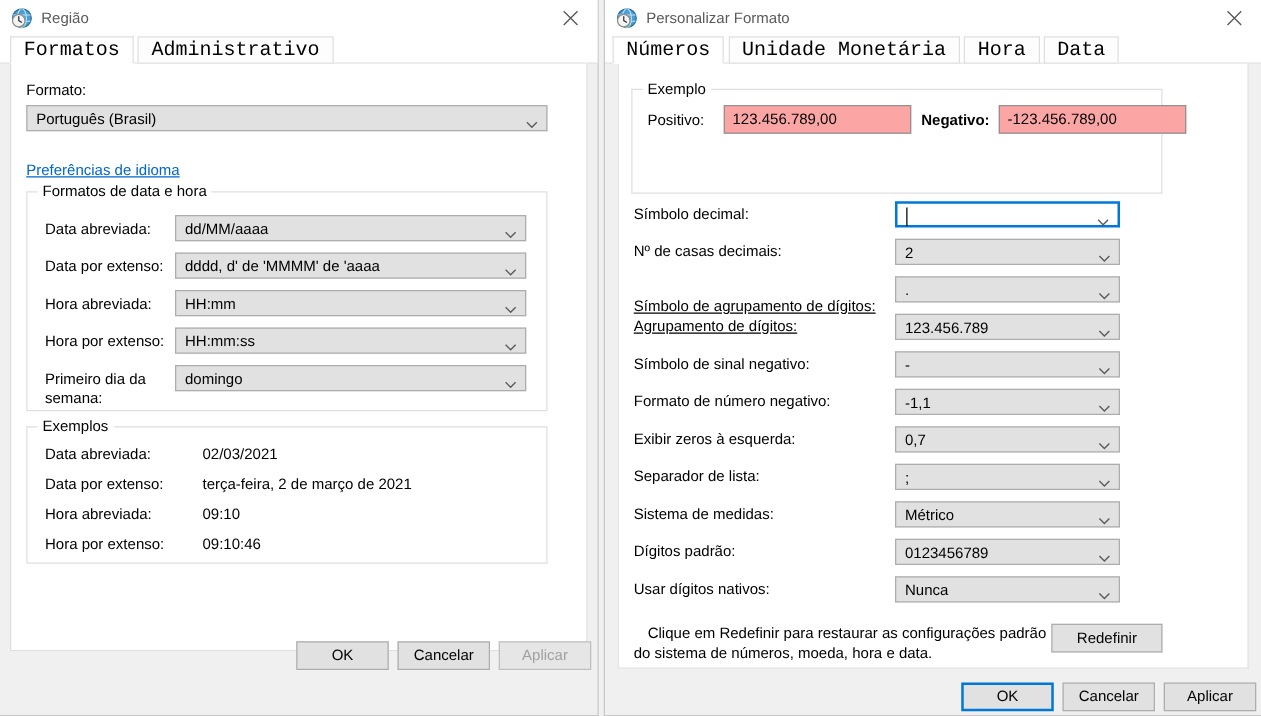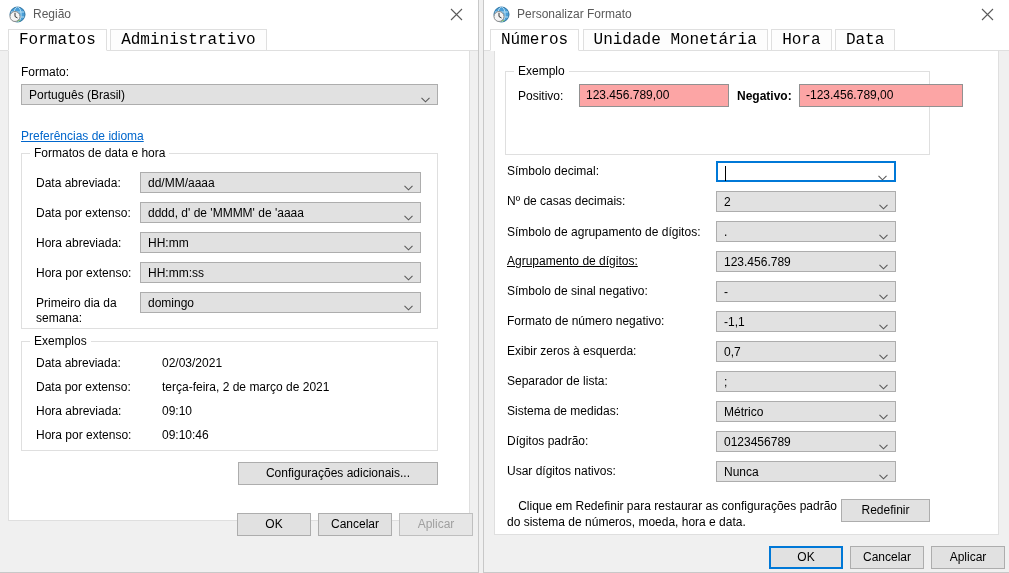--- a/index.html
+++ b/index.html
@@ -289,21 +289,20 @@
         <span class="lbl static" style="left:14px; top:38px;">Data por extenso:</span>
         <span class="lbl static" style="left:140px; top:38px;">terça-feira, 2 de março de 2021</span>
 
         <span class="lbl static" style="left:14px; top:62px;">Hora abreviada:</span>
         <span class="lbl static" style="left:140px; top:62px;">09:10</span>
 
         <span class="lbl static" style="left:14px; top:86px;">Hora por extenso:</span>
         <span class="lbl static" style="left:140px; top:86px;">09:10:46</span>
       </div>
 
-      <div class="btn" style="left:229px; top:411px; width:200px;">Configurações adicionais...</div>
     </div>
 
     <div class="btn" style="left:237px; top:513px; width:74px;">OK</div>
     <div class="btn" style="left:318px; top:513px; width:74px;">Cancelar</div>
     <div class="btn disabled" style="left:399px; top:513px; width:74px;">Aplicar</div>
   </div>
 
   <div class="window" id="custom-window">
 
     <div class="titlebar">
@@ -336,21 +335,21 @@
 
       <div class="groupbox" style="left:10px; top:20px; width:425px; height:84px;">
         <span class="group-label">Exemplo</span>
 
         <span class="lbl static" style="left:12px; top:17px;">Positivo:</span>
         <div class="textbox" style="left:73px; top:12px; width:150px;">
           <span class="val">123.456.789,00</span>
         </div>
 
         <span class="lbl static" style="left:231px; top:17px;font-weight:bold;">Negativo:</span>
-        <div class="textbox" style="left:293px; top:12px; width:164px;padding-left:13px;">
+        <div class="textbox" style="left:293px; top:12px; width:150px;padding-left:13px;">
           <span class="val">-123.456.789,00</span>
         </div>
       </div>
 
       <span class="lbl static" style="left:12px; top:113px;">Símbolo decimal:</span>
       <div class="combo focused" style="left:221px; top:110px; width:180px;">
         <span class="caret"></span>
         <span class="val"></span>
         <span class="arrow"><svg width="9" height="6" viewBox="0 0 9 6">
               <path d="M0.5 0.8 L4.5 4.8 L8.5 0.8" stroke="#5a5a5a" stroke-width="1.1" fill="none"></path>
@@ -358,21 +357,21 @@
       </div>
 
       <span class="lbl static" style="left:12px; top:143px;">Nº de casas decimais:</span>
       <div class="combo" style="left:221px; top:140px; width:180px;">
         <span class="val">2</span>
         <span class="arrow"><svg width="9" height="6" viewBox="0 0 9 6">
               <path d="M0.5 0.8 L4.5 4.8 L8.5 0.8" stroke="#5a5a5a" stroke-width="1.1" fill="none"></path>
             </svg></span>
       </div>
 
-      <span class="lbl static" style="left:12px; top:174px;">Símbolo de agrupamento de dígitos:</span>
+      <span class="lbl static" style="left:12px; top:187px;text-decoration:underline;">Símbolo de agrupamento de dígitos:</span>
       <div class="combo" style="left:221px; top:170px; width:180px;">
         <span class="val">.</span>
         <span class="arrow"><svg width="9" height="6" viewBox="0 0 9 6">
               <path d="M0.5 0.8 L4.5 4.8 L8.5 0.8" stroke="#5a5a5a" stroke-width="1.1" fill="none"></path>
             </svg></span>
       </div>
 
       <span class="lbl static" style="left:12px; top:203px;text-decoration:underline;">Agrupamento de dígitos:</span>
       <div class="combo" style="left:221px; top:200px; width:180px;">
         <span class="val">123.456.789</span>

